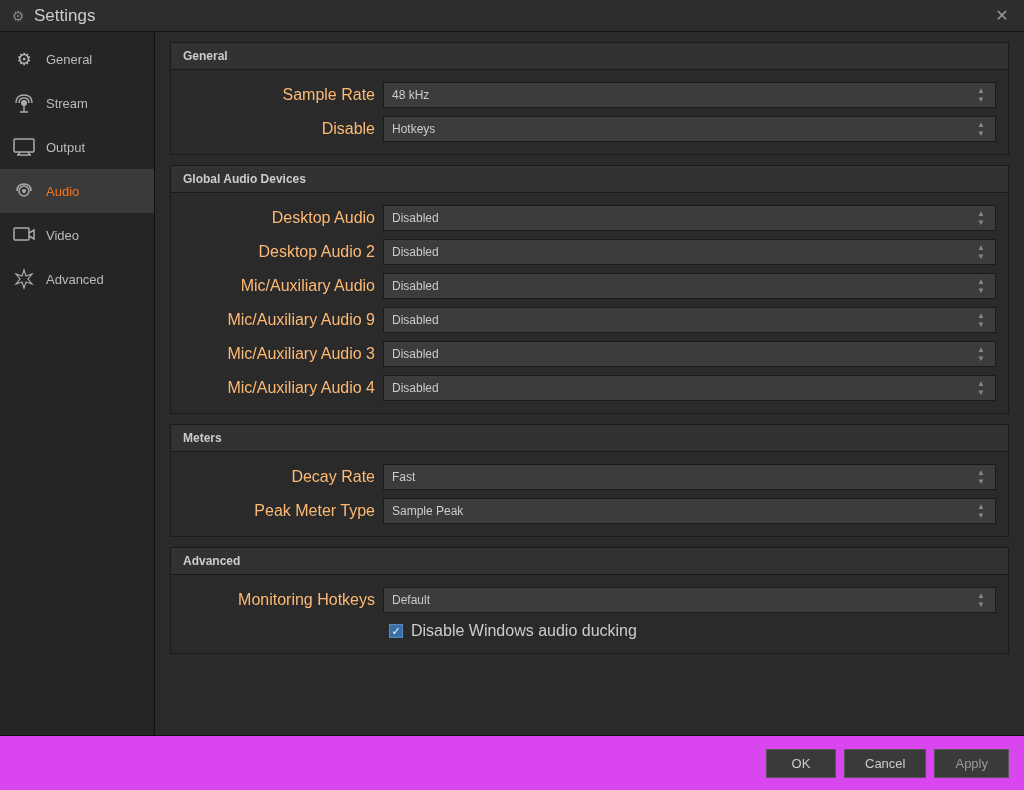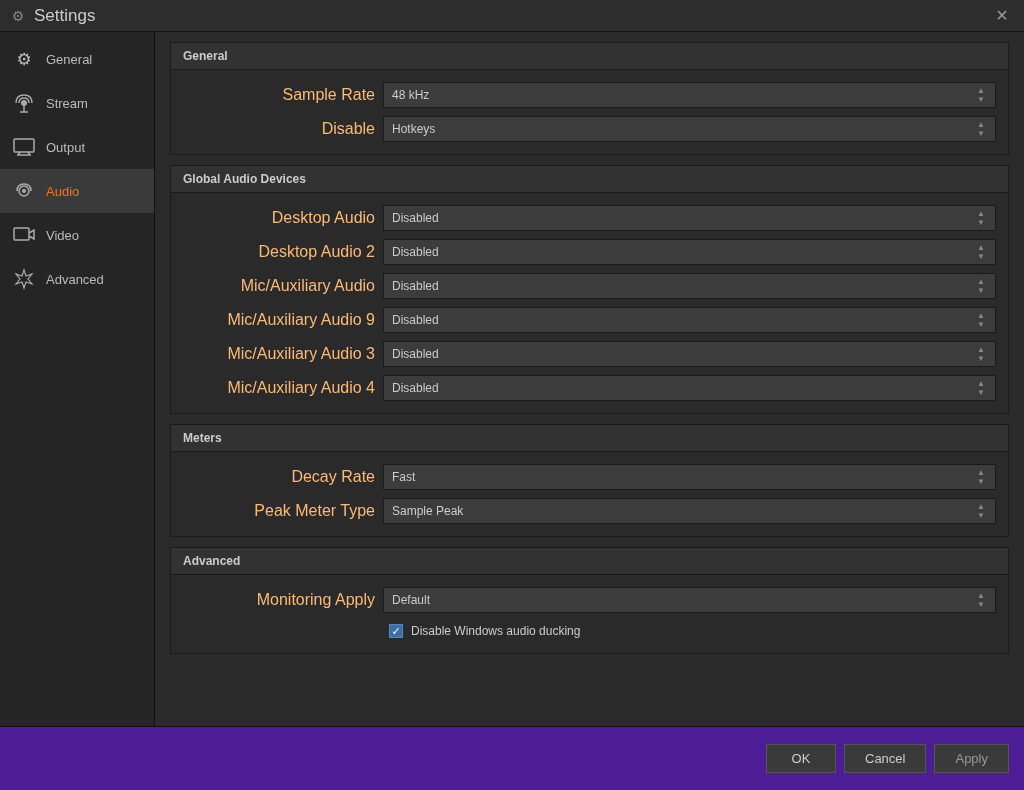--- a/index.html
+++ b/index.html
@@ -165,38 +165,38 @@
       flex-shrink: 0;
       cursor: pointer;
     }
     .checkbox-box.checked::after {
       content: '✓';
       color: #fff;
       font-size: 11px;
       line-height: 1;
     }
     .checkbox-label {
-      font-size: 12px;
+      font-size: 16px;
       color: #cccccc;
     }
 
     
     .bottom-bar {
       display: flex;
       justify-content: flex-end;
       align-items: center;
       padding: 8px 15px;
-      background: #4c1d95;
+      background: #d946ef;
       border-top: 1px solid #111;
       gap: 8px;
       position: absolute;
       bottom: 0;
       left: 0;
       right: 0;
-      height: 64px;
+      height: 55px;
     }
     .btn {
       padding: 6px 20px;
       font-size: 13px;
       cursor: pointer;
       border: 1px solid #555;
       background: #3a3a3a;
       color: #cccccc;
       min-width: 70px;
     }
@@ -413,21 +413,21 @@
             </div>
           </div>
         </div>
       </div>
     </div>
 
     <div class="section">
       <div class="section-header">Advanced</div>
       <div class="section-body">
         <div class="form-row">
-          <div class="form-label">Monitoring Apply</div>
+          <div class="form-label">Monitoring Hotkeys</div>
           <div class="form-control">
             <span class="form-control-value">Default</span>
             <div class="spinner-arrows">
               <span class="spinner-arrow">▲</span>
               <span class="spinner-arrow">▼</span>
             </div>
           </div>
         </div>
         <div class="checkbox-row">
           <div class="checkbox-box checked"></div>

